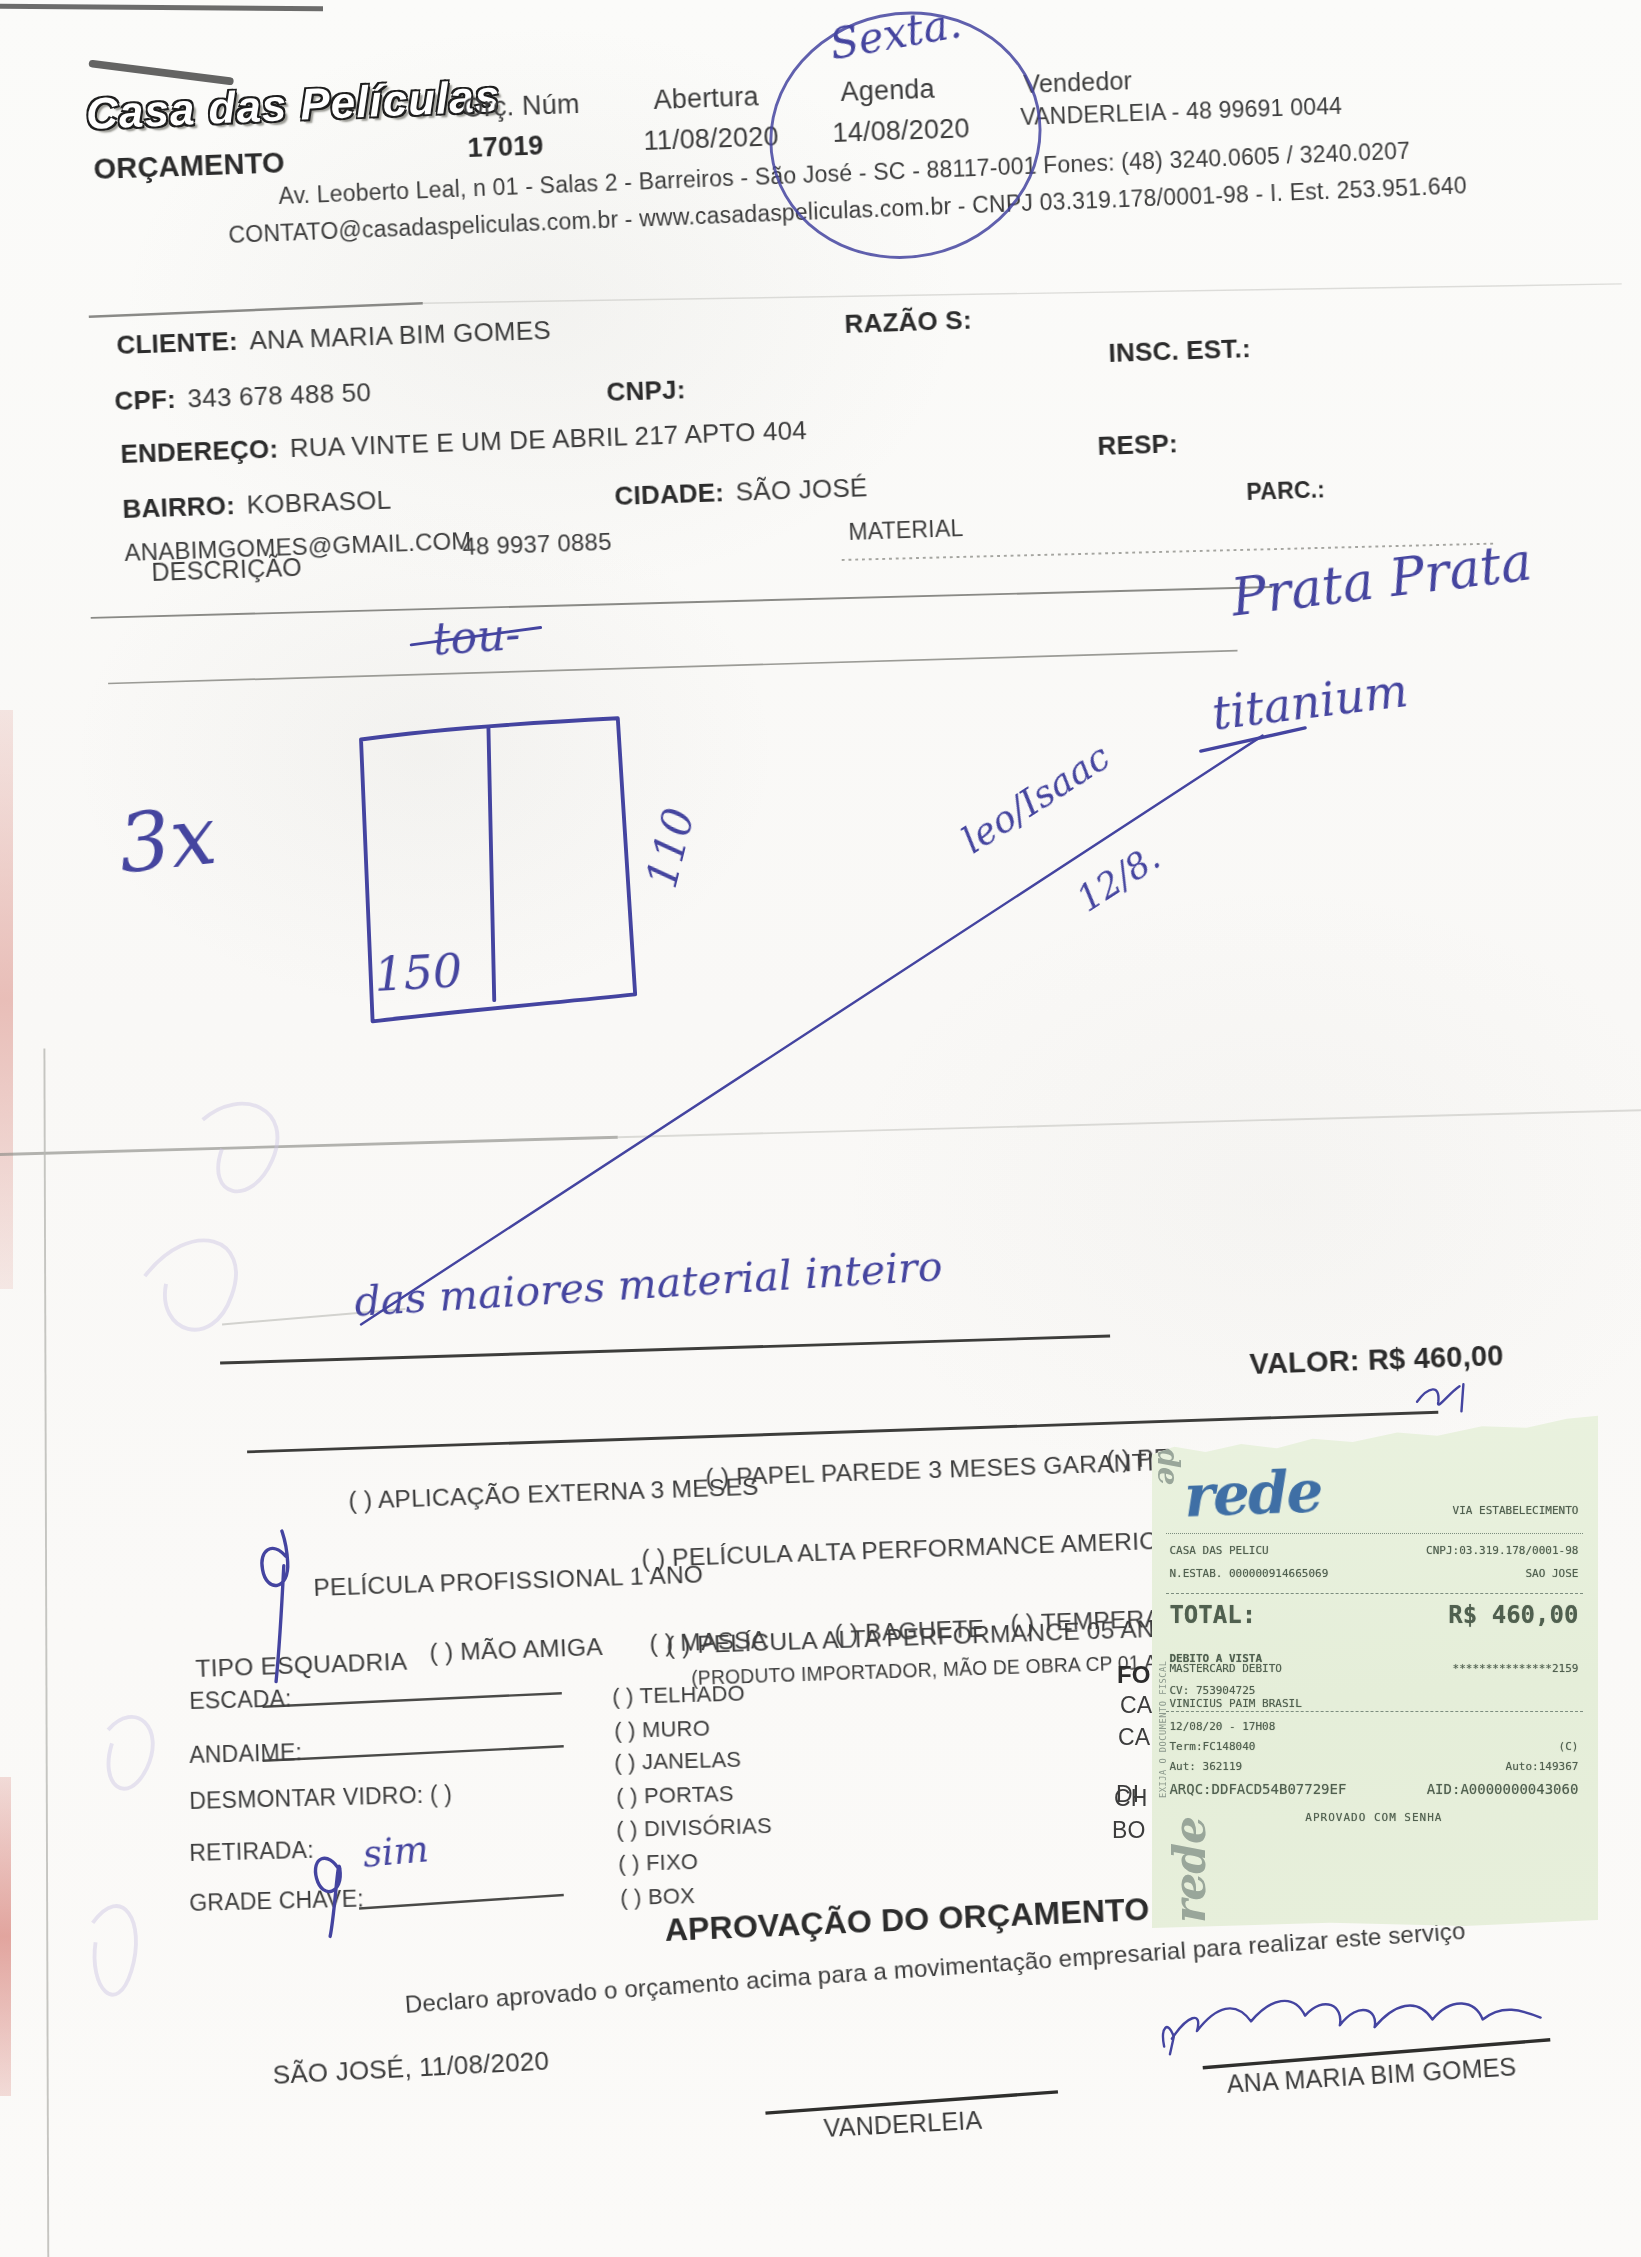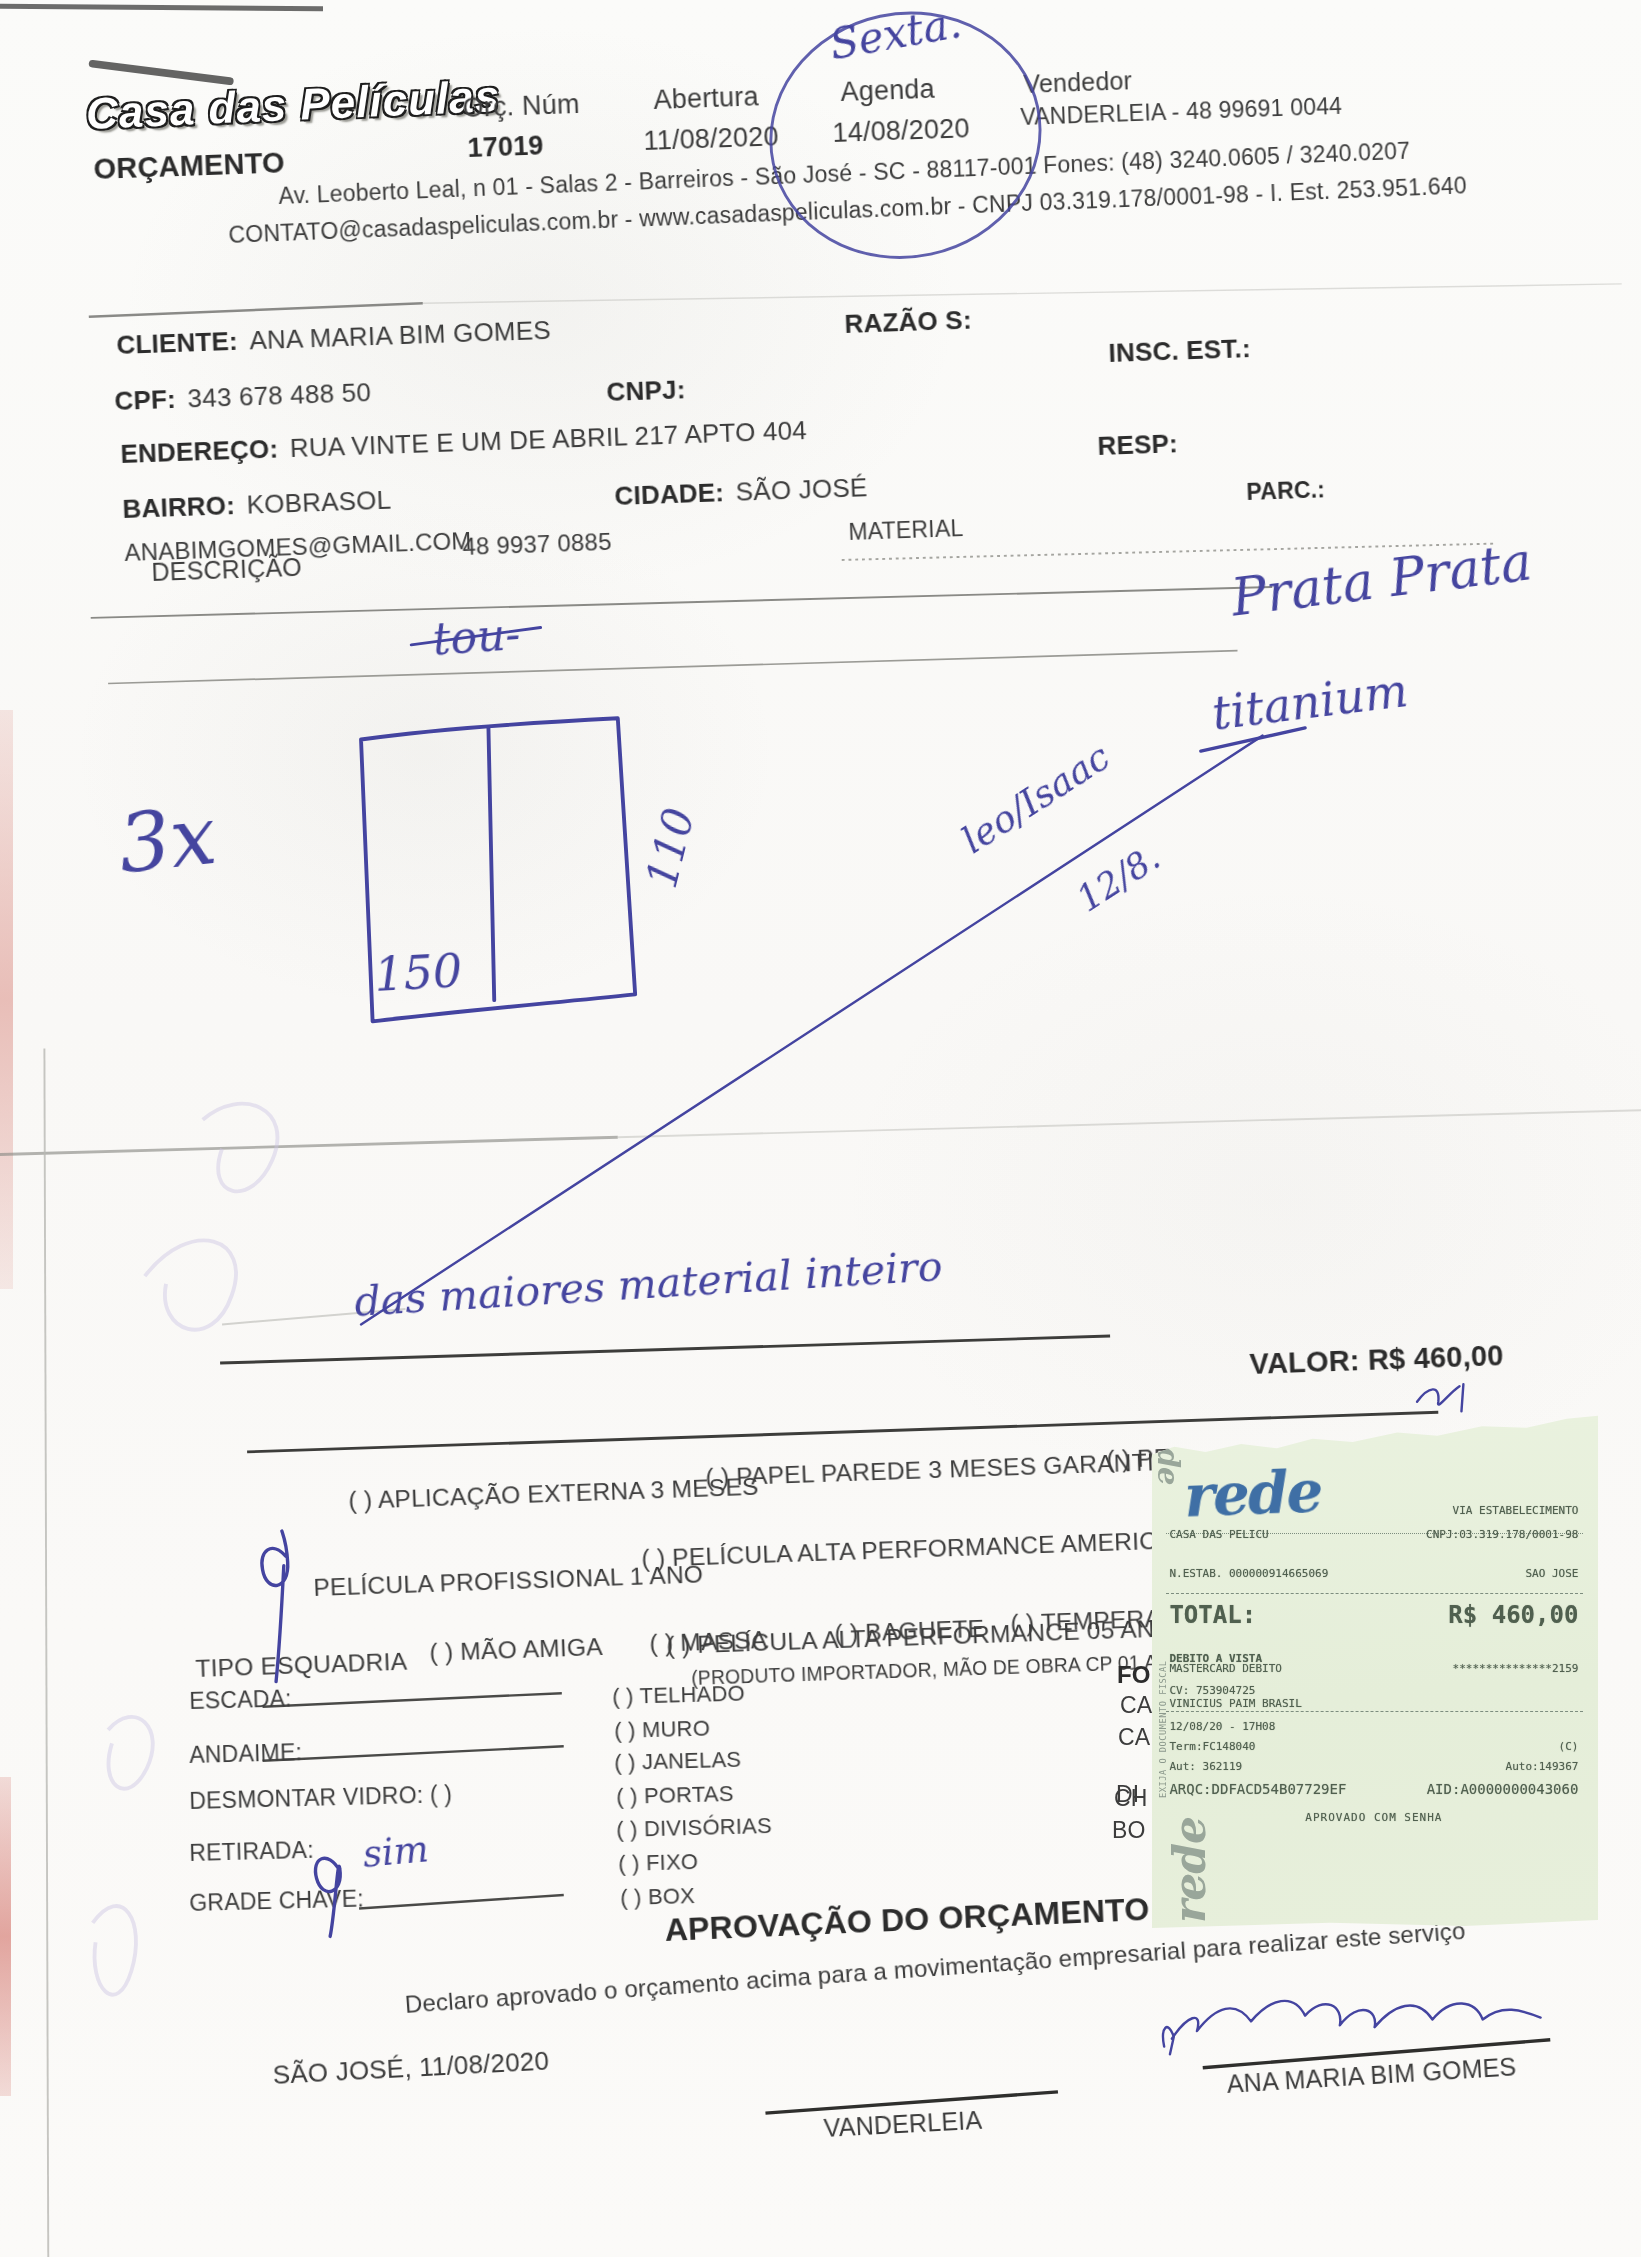--- a/index.html
+++ b/index.html
@@ -196,21 +196,21 @@
   <div class="receipt">
     <span class="rtiny" style="left:27px;top:44px;font-size:8.7px;letter-spacing:0.5px;transform:rotate(-90deg);">EXIJA O COMPROV.</span>
     <span class="rede-gray" style="left:33px;top:13.5px;font-size:29px;transform:rotate(90deg);">rede</span>
     <span class="rede-blue" style="left:31px;top:60px;font-size:58px;transform:rotate(-2deg);">rede</span>
 
     <div class="rrow" style="top:102px;justify-content:flex-end;">
       <span>VIA ESTABELECIMENTO</span>
     </div>
     <div class="rsep" style="top:131px;border-top:1.9px dotted #7d8d7f;"></div>
 
-    <div class="rrow" style="top:126px;">
+    <div class="rrow" style="top:142px;">
       <span>CASA DAS PELICU</span>
       <span>CNPJ:03.319.178/0001-98</span>
     </div>
     <div class="rrow" style="top:165px;">
       <span>N.ESTAB. 000000914665069</span>
       <span>SAO JOSE</span>
     </div>
     <div class="rsep" style="top:191px;border-top:1.9px dashed #7d8d7f;"></div>
 
     <div class="rrow" style="top:199px;font-size:24px;font-weight:bold;">

